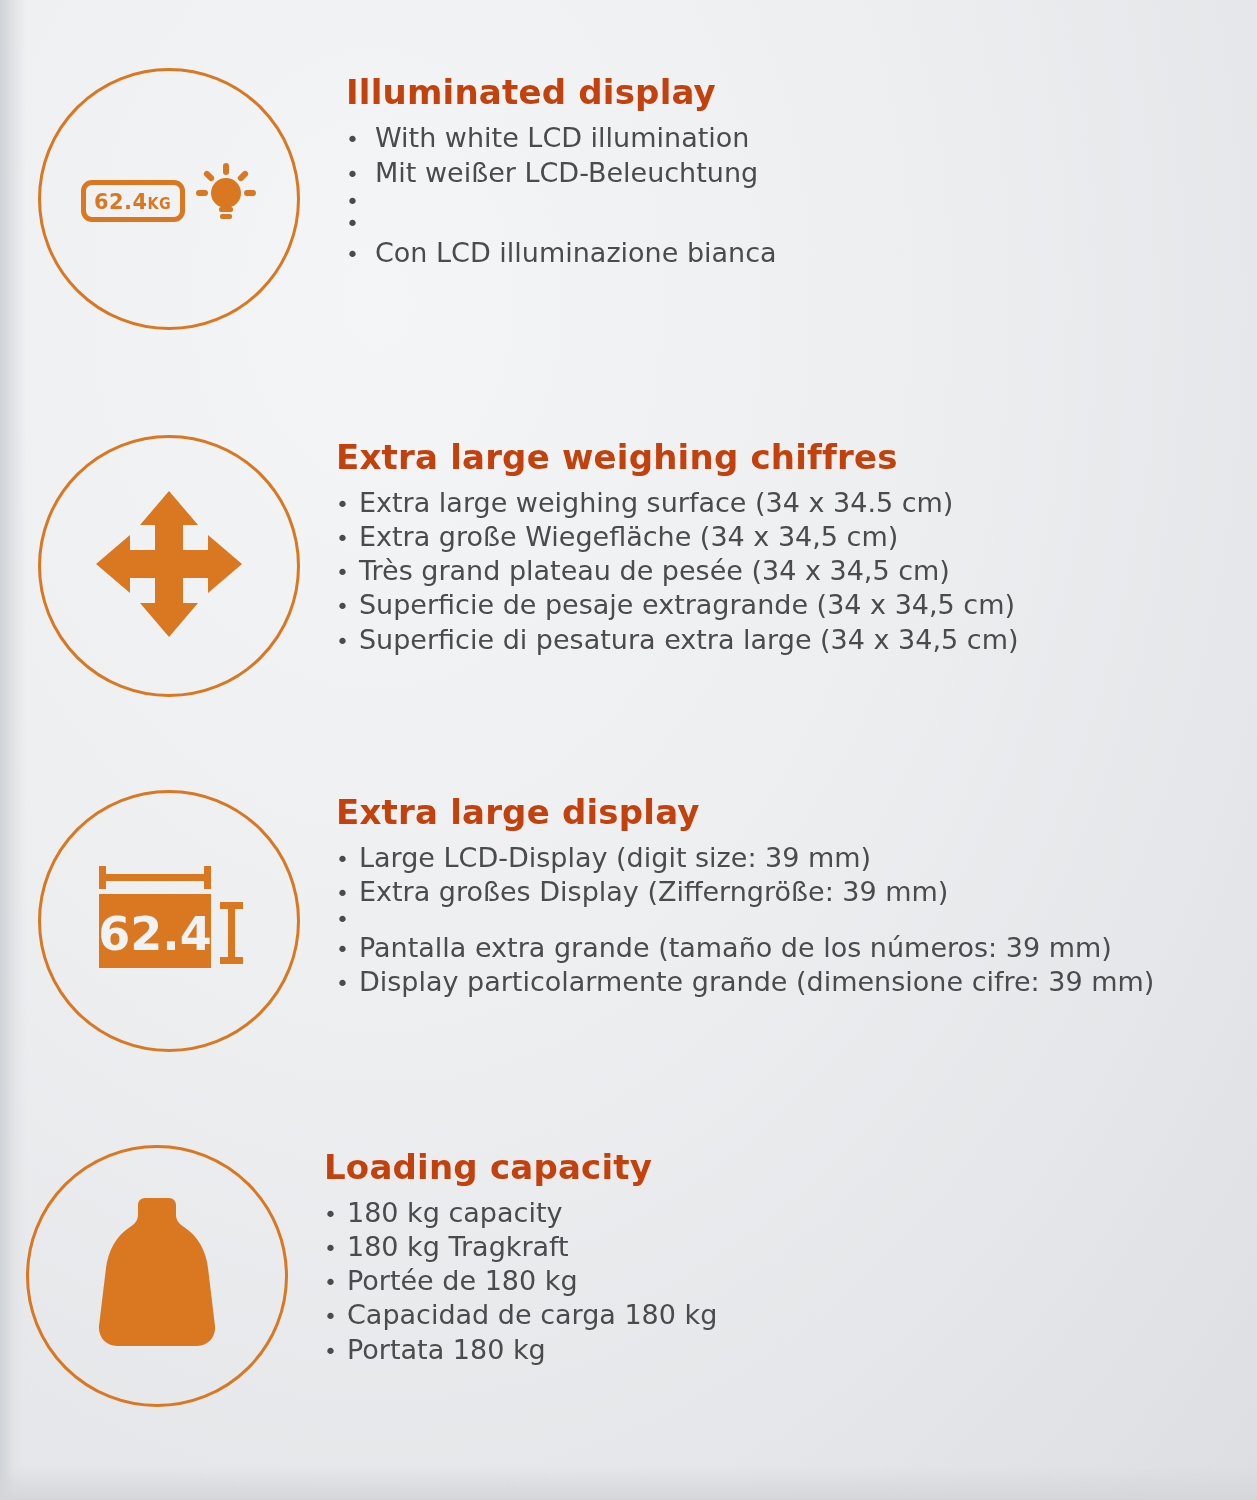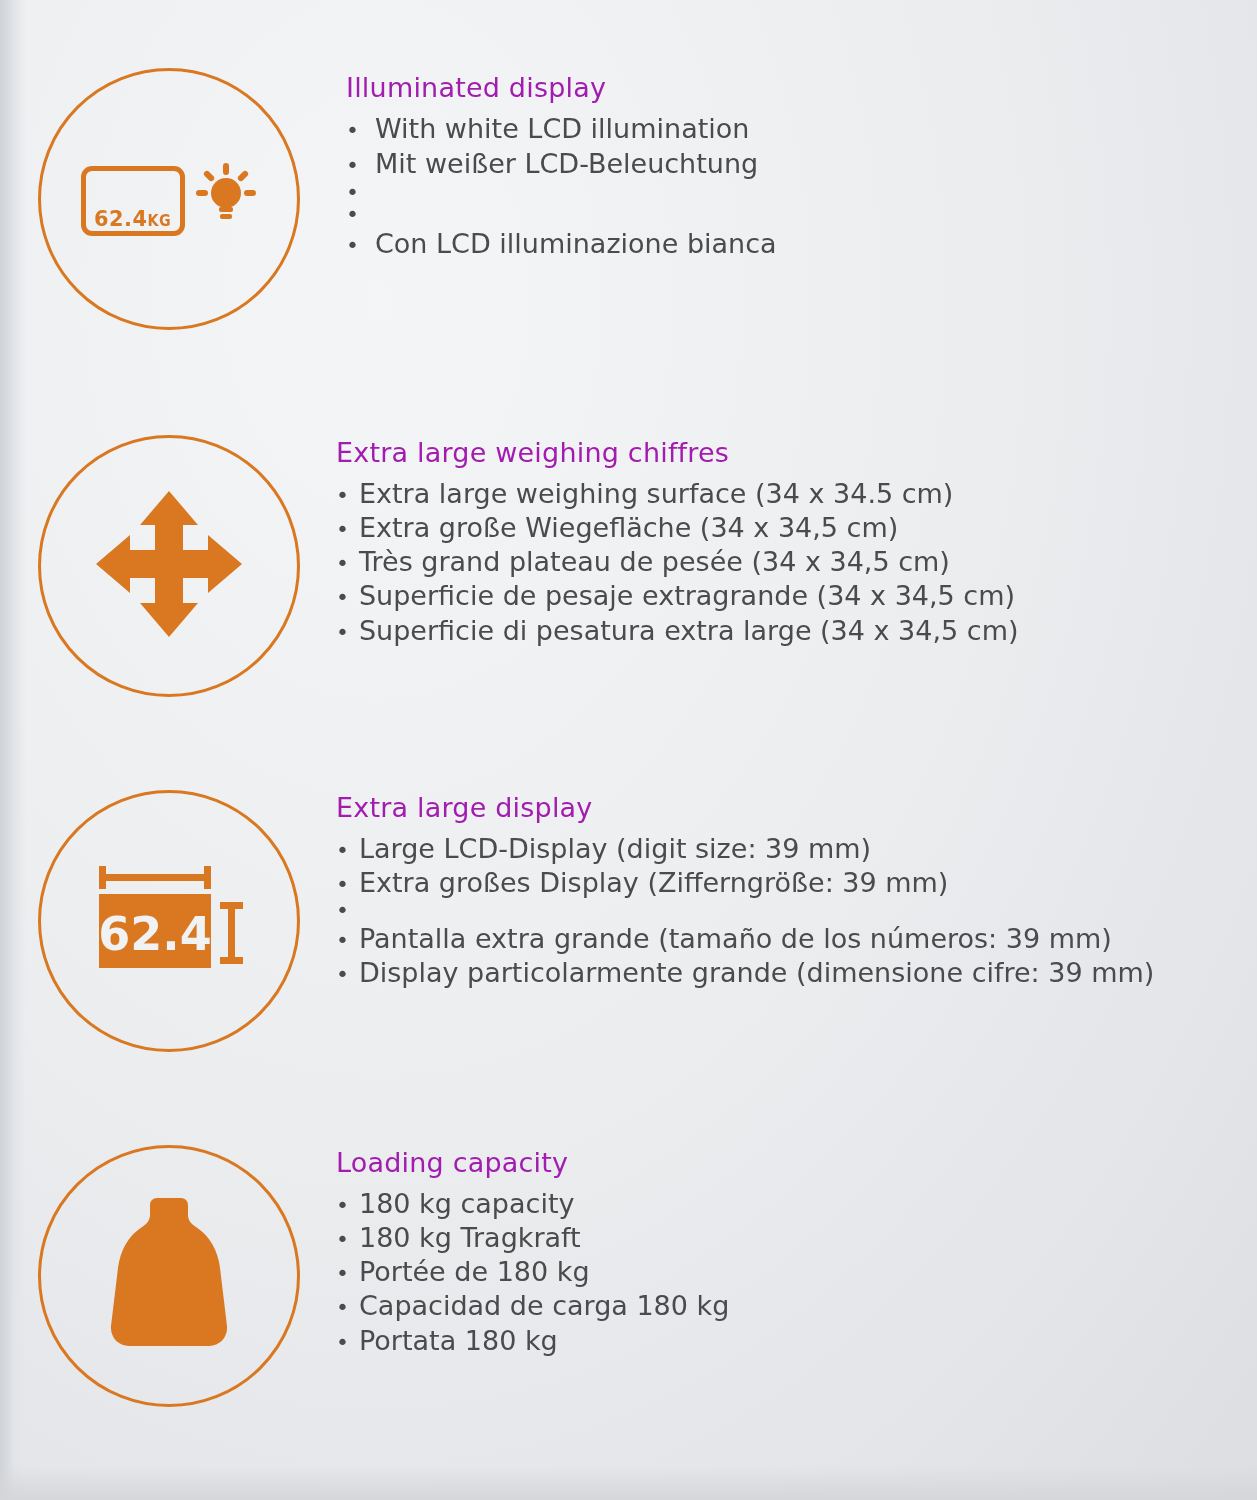--- a/index.html
+++ b/index.html
@@ -60,23 +60,23 @@
     justify-content: center;
     flex: none;
   }
 
   .text-col {
     margin-left: 20px;
     padding-top: 4px;
   }
 
   .feature-title {
-    color: #a21caf;
-    font-weight: normal;
-    font-size: 27px;
+    color: #c2410c;
+    font-weight: bold;
+    font-size: 34px;
     letter-spacing: 0.2px;
     margin-bottom: 9px;
   }
 
   .bullet-list {
     list-style: none;
     margin: 0;
     padding: 0;
   }
   .bullet-list li {
@@ -102,26 +102,26 @@
   
 
   
   .ico-lcd-wrap {
     display: flex;
     align-items: center;
     transform: translateY(2px);
   }
   .lcd-box {
     width: 104px;
-    height: 70px;
+    height: 42px;
     border: 5px solid #d97820;
     border-radius: 11px;
     box-sizing: border-box;
     display: flex;
-    align-items: flex-end;
+    align-items: center;
     justify-content: center;
   }
   .lcd-box .lcd-text {
     color: #d97820;
     font-family: "DejaVu Sans", sans-serif;
     font-weight: bold;
     font-size: 22px;
     letter-spacing: 0.5px;
     transform: scaleX(0.95);
   }
@@ -276,21 +276,21 @@
             <span>Pantalla extra grande (tamaño de los números: 39 mm)</span>
           </li>
         <li>
             <span class="dot">•</span>
             <span>Display particolarmente grande (dimensione cifre: 39 mm)</span>
           </li>
       </ul>
     </div>
   </div>
 
-  <div class="feature f4" style="left:38px; top:1145px;">
+  <div class="feature f4" style="left:26px; top:1145px;">
     <div class="icon-circle">
       <div>
         <svg width="128" height="160" viewBox="0 0 128 160" aria-hidden="true">
           <g fill="#d97820">
             <path d="M52 4 h24 c4 0 7 3 7 7 v10 c0 5 3 9 8 12 c14 9 22 24 24 41 l7 58 c1 11 -7 20 -18 20 h-80 c-11 0 -19 -9 -18 -20 l7 -58 c2 -17 10 -32 24 -41 c5 -3 8 -7 8 -12 v-10 c0 -4 3 -7 7 -7 z"></path>
           </g>
         </svg>
       </div>
     </div>
     <div class="text-col" style="margin-left:36px; padding-top:2px;">

